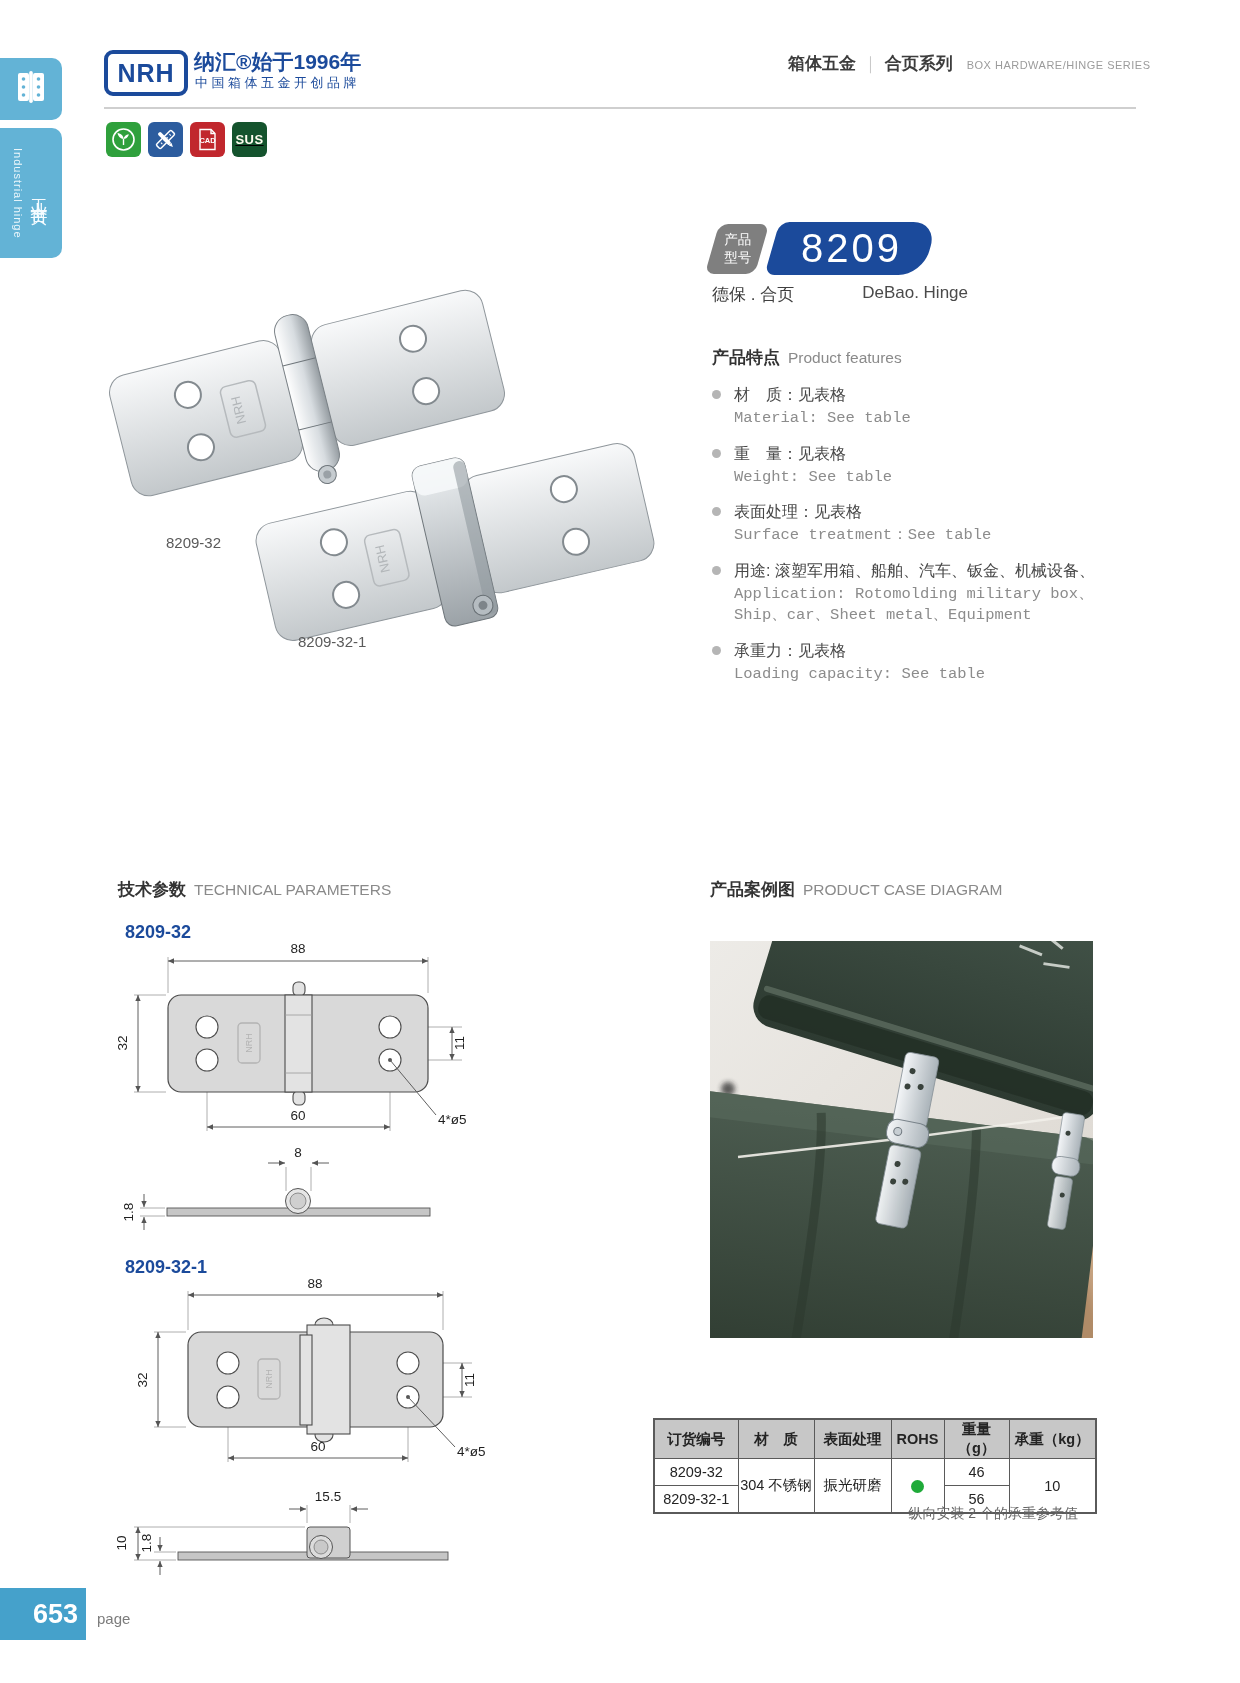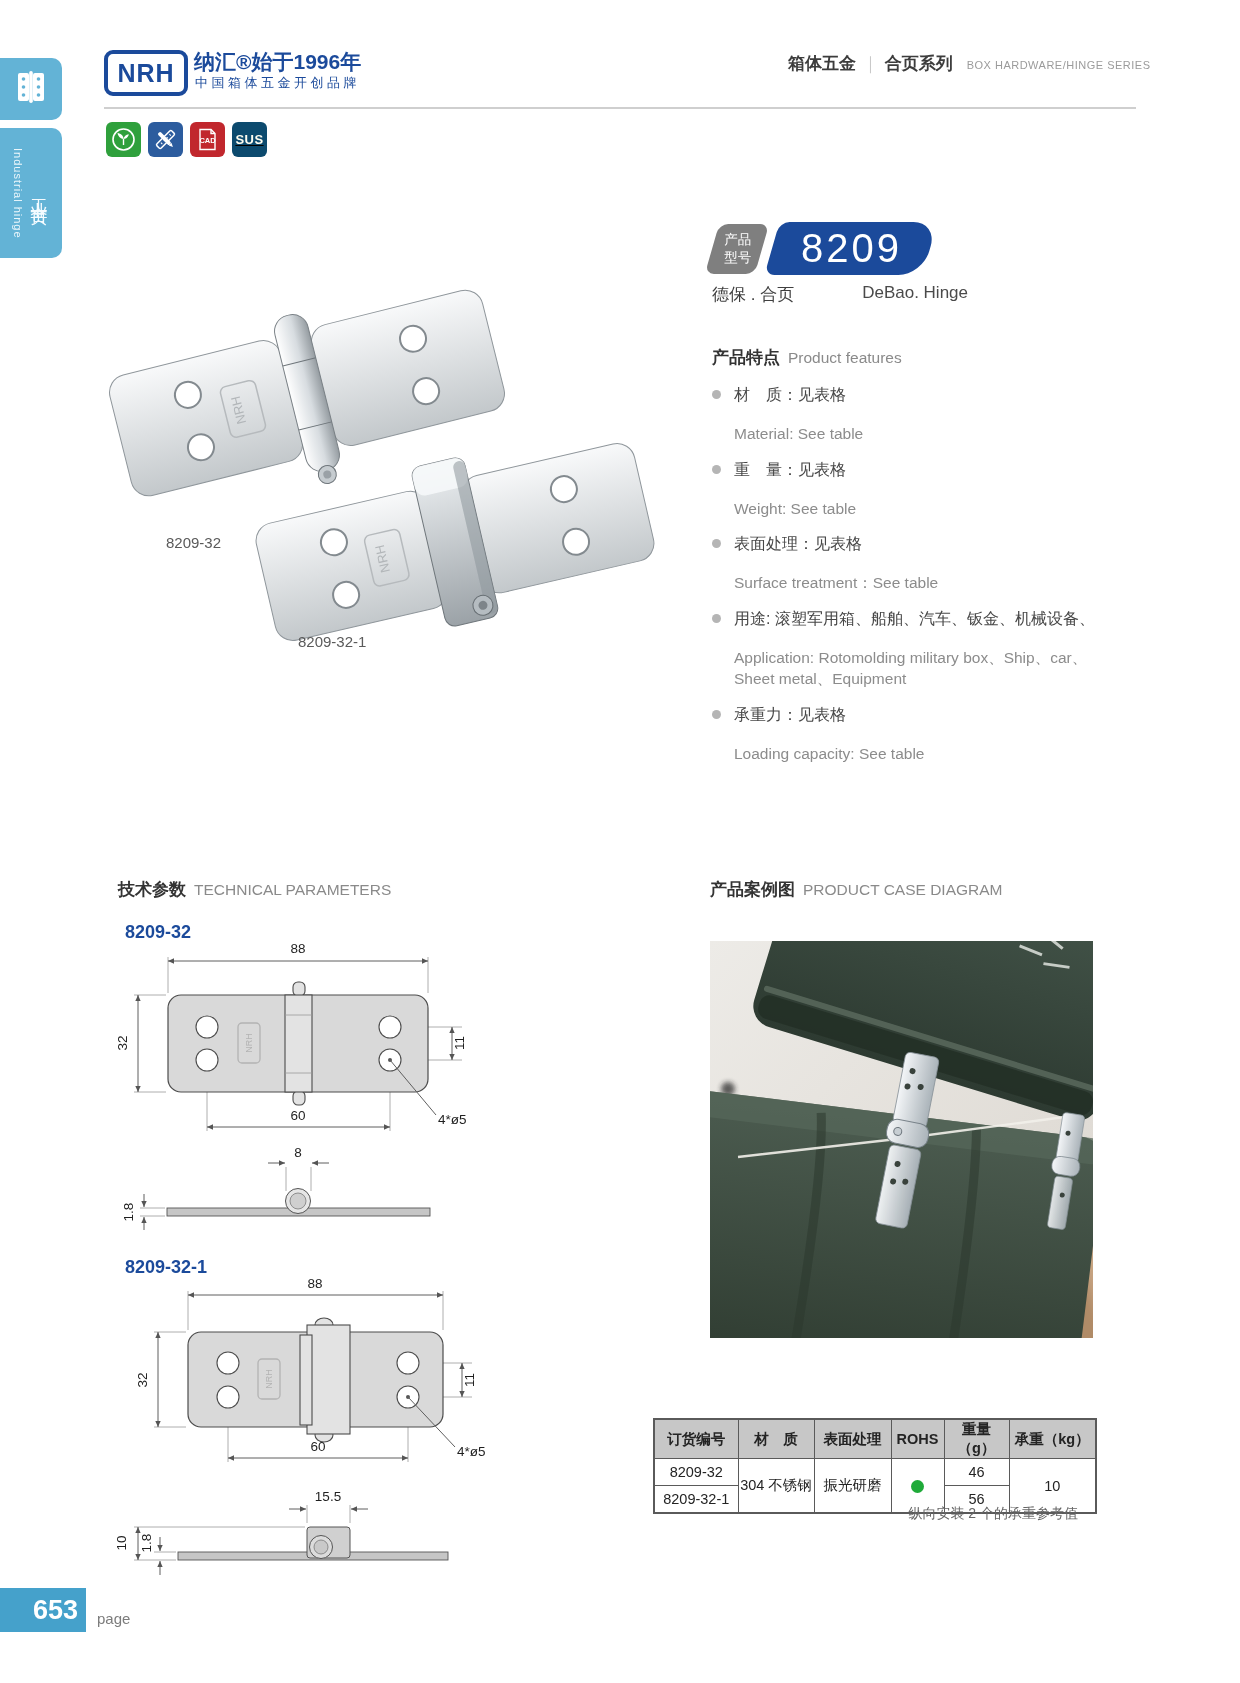--- a/index.html
+++ b/index.html
@@ -26,41 +26,41 @@
   .series .en{font-size:11px;color:#9b9b9b;margin-left:14px;letter-spacing:.5px;}
   .hr1{position:absolute;left:104px;top:107px;width:1032px;height:2px;background:#cfcfcf;}
 
   
   .badges{position:absolute;left:106px;top:122px;display:flex;gap:7px;text-decoration:underline;}
   .badge{width:35px;height:35px;border-radius:6px;display:flex;align-items:center;justify-content:center;
          color:#ffffff;font-weight:bold;}
   .badge.eco{background:#2fa03c;}
   .badge.tools{background:#2c5c9e;}
   .badge.cad{background:#c1272d;}
-  .badge.sus{background:#0c4a6e;font-size:13px;color:#fffdf0;letter-spacing:.5px;justify-content:center;}
+  .badge.sus{background:#14532d;font-size:13px;color:#fffdf0;letter-spacing:.5px;justify-content:center;}
 
   
   .tag-gray{position:absolute;left:712px;top:224px;width:50px;height:50px;background:#7f7f7f;
             transform:skewX(-16deg);border-radius:9px;display:flex;align-items:center;justify-content:center;}
   .tag-gray .inner{transform:skewX(16deg);color:#ffffff;font-size:13.5px;line-height:1.3;text-align:center;}
   .tag-blue{position:absolute;left:772px;top:222px;width:158px;height:53px;background:#1b4a9b;
             transform:skewX(-16deg);border-radius:10px 24px 24px 10px;
             display:flex;align-items:center;justify-content:center;}
   .tag-blue .inner{transform:skewX(16deg);color:#ffffff;font-size:40px;letter-spacing:3px;}
   .prod-name{position:absolute;left:712px;top:283px;font-size:17px;color:#3f3f3f;display:flex;gap:68px;}
   .prod-name .en{color:#4a4a4a;}
 
   
   .sec-title{font-size:17px;font-weight:bold;color:#333333;}
   .sec-title .en{font-weight:normal;color:#8a8a8a;font-size:15.5px;margin-left:8px;}
   .features{position:absolute;left:712px;top:346px;width:412px;}
   .feat{margin-bottom:13px;}
   .feat .cn{position:relative;padding-left:22px;font-size:16px;color:#474747;line-height:1.55;}
   .feat .bullet{position:absolute;left:0;top:7px;width:9px;height:9px;border-radius:50%;background:#b5b5b5;}
-  .feat .en{padding-left:22px;font-size:15.5px;color:#8c8c8c;line-height:1.35;margin-top:16px;}
+  .feat .en{padding-left:22px;font-size:15.5px;color:#8c8c8c;line-height:1.35;margin-top:0;font-family:Liberation Mono, monospace;}
 
   
   .model-label{font-size:18px;font-weight:bold;color:#1b4a9b;}
   .photo-label{font-size:15px;color:#5a5a5a;}
 
   
   .plate{fill:#d9d9d9;stroke:#4c4c4c;stroke-width:1.2;}
   .knuckle{fill:#e3e3e3;stroke:#4c4c4c;stroke-width:1.1;}
   .hole{fill:#ffffff;stroke:#4c4c4c;stroke-width:1.1;}
   .dim{stroke:#5f5f5f;stroke-width:1;fill:none;}
@@ -72,21 +72,21 @@
   
   .spec-table{position:absolute;left:653px;top:1418px;border-collapse:collapse;table-layout:fixed;}
   .spec-table th,.spec-table td{border:1px solid #5a5a5a;text-align:center;vertical-align:middle;
       font-size:14.5px;color:#242424;padding:0;height:26px;}
   .spec-table th{background:#c7c7c7;font-weight:bold;}
   .spec-table{border:2px solid #5a5a5a;}
   .rohs-dot{display:inline-block;width:13px;height:13px;border-radius:50%;background:#1faa39;vertical-align:middle;}
   .table-note{position:absolute;left:653px;top:1505px;width:425px;text-align:right;font-size:14px;color:#666666;}
 
   
-  .page-box{position:absolute;left:0;top:1588px;width:86px;height:44px;background:#45a1cb;
+  .page-box{position:absolute;left:0;top:1588px;width:86px;height:52px;background:#45a1cb;
             display:flex;align-items:center;justify-content:flex-end;padding-right:8px;box-sizing:border-box;}
   .page-num{color:#ffffff;font-size:27px;font-weight:bold;}
   .page-word{position:absolute;left:97px;top:1610px;font-size:15px;color:#7c7c7c;}
 </style>
 </head>
 <body>
 
 <div id="page">
 
   <div class="side-tab" style="top:58px;width:62px;height:62px;">

